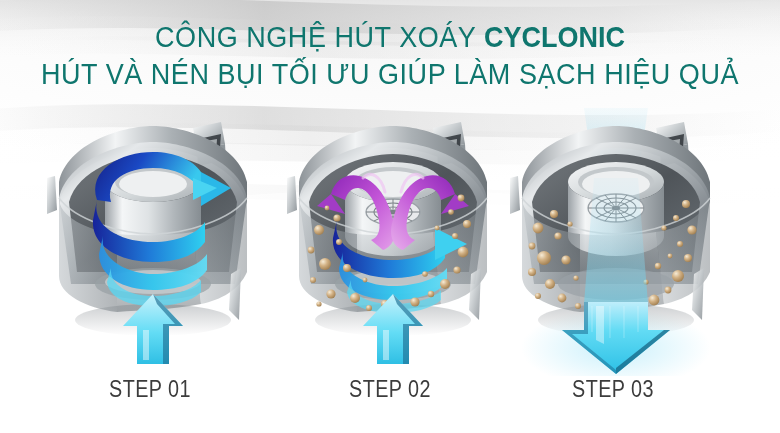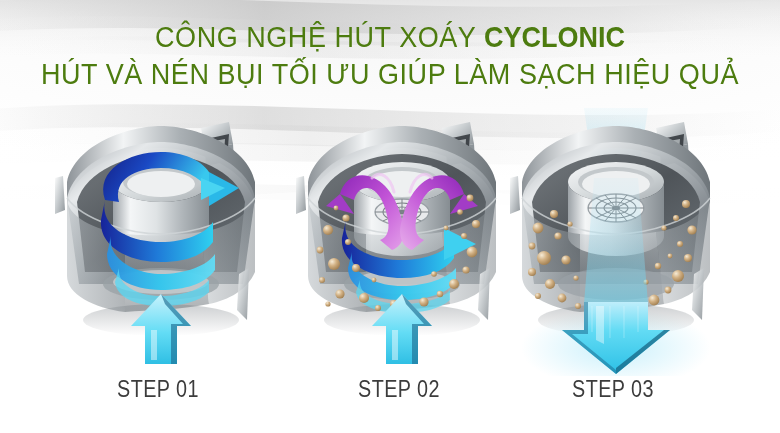--- a/index.html
+++ b/index.html
@@ -14,37 +14,37 @@
   .bg-layer{position:absolute;inset:0;pointer-events:none;}
   .bg-base{
     background:
       radial-gradient(120% 70% at 50% -10%, #f2f2f2 0%, #fbfbfb 45%, #ffffff 75%),
       linear-gradient(180deg,#f4f4f4 0%,#ffffff 55%,#ffffff 100%);
   }
 
   
   .headline{
     position:absolute;left:0;right:0;top:20px;text-align:center;z-index:6;
-    color:#4d7c0f;line-height:1.10;
+    color:#0f766e;line-height:1.10;
   }
   .hl-line{
     display:block;white-space:nowrap;
     font-family:"Liberation Sans", sans-serif;
     font-weight:400;letter-spacing:.6px;
     transform:scaleX(.90);transform-origin:50% 50%;
   }
   .hl1{font-size:30px;}
   .hl2{font-size:30px;margin-top:4px;}
   .hl-strong{font-weight:700;letter-spacing:0px;}
 
   
   .panels{position:absolute;left:0;top:108px;width:780px;height:325px;z-index:5;}
   .panel{position:absolute;top:0;width:250px;height:325px;}
-  .p1{left:33px;}
-  .p2{left:274px;}
+  .p1{left:25px;}
+  .p2{left:265px;}
   .p3{left:488px;}
   .art{position:absolute;left:0;top:0;width:250px;height:268px;}
   .art svg{display:block;width:250px;height:268px;}
 
   .step-label{
     position:absolute;left:0;right:0;top:268px;text-align:center;
     font-size:23px;color:#3c3c3c;letter-spacing:.5px;font-weight:400;
     transform:scaleX(.86);transform-origin:50% 50%;
   }
 </style>

